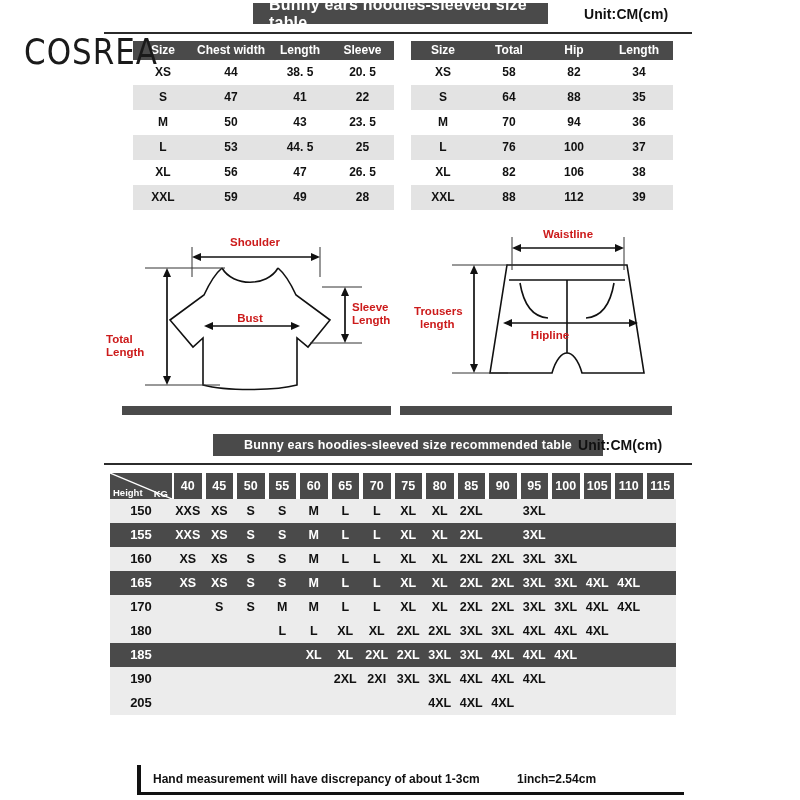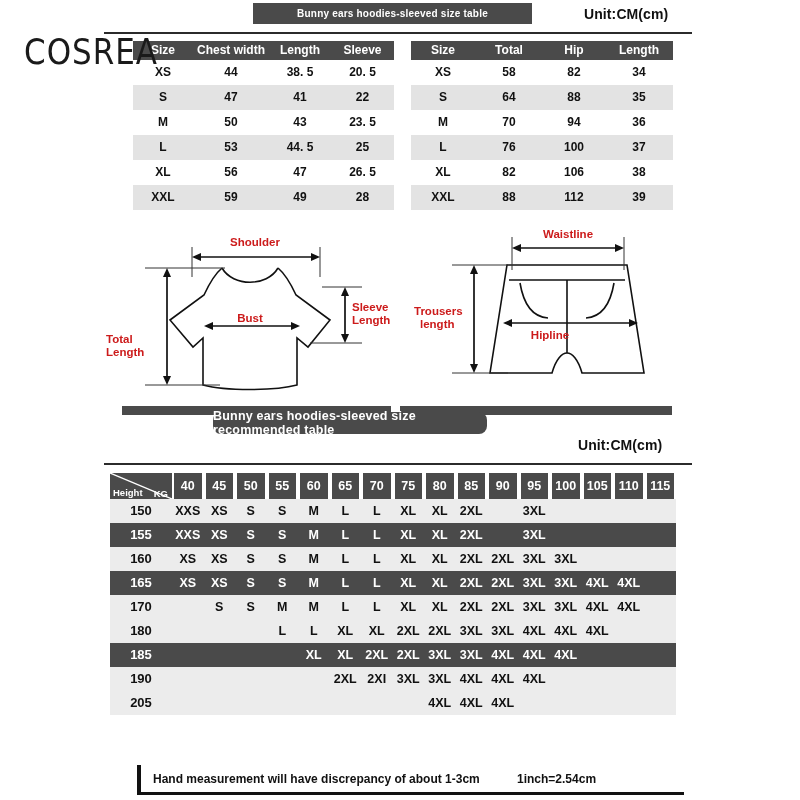--- a/index.html
+++ b/index.html
@@ -36,26 +36,26 @@
     background: #4a4a4a;
     color: #ffffff;
     font-weight: bold;
     display: flex;
     align-items: center;
     justify-content: center;
     letter-spacing: 0.2px;
   }
   #title-top {
     left: 253px; top: 3px; width: 279px; height: 21px;
-    font-size: 10px;
+    font-size: 16px;
+    padding-left: 16px;
   }
   #title-rec {
-    left: 213px; top: 412px; width: 274px; height: 22px;
+    left: 213px; top: 434px; width: 390px; height: 22px;
     font-size: 12.5px;
-    border-radius: 8px;
   }
   .unit-label {
     position: absolute;
     font-size: 14px;
     font-weight: bold;
     color: #111;
     letter-spacing: 0.1px;
   }
   #unit-top { left: 584px; top: 6px; }
   #unit-rec { left: 578px; top: 437px; }

